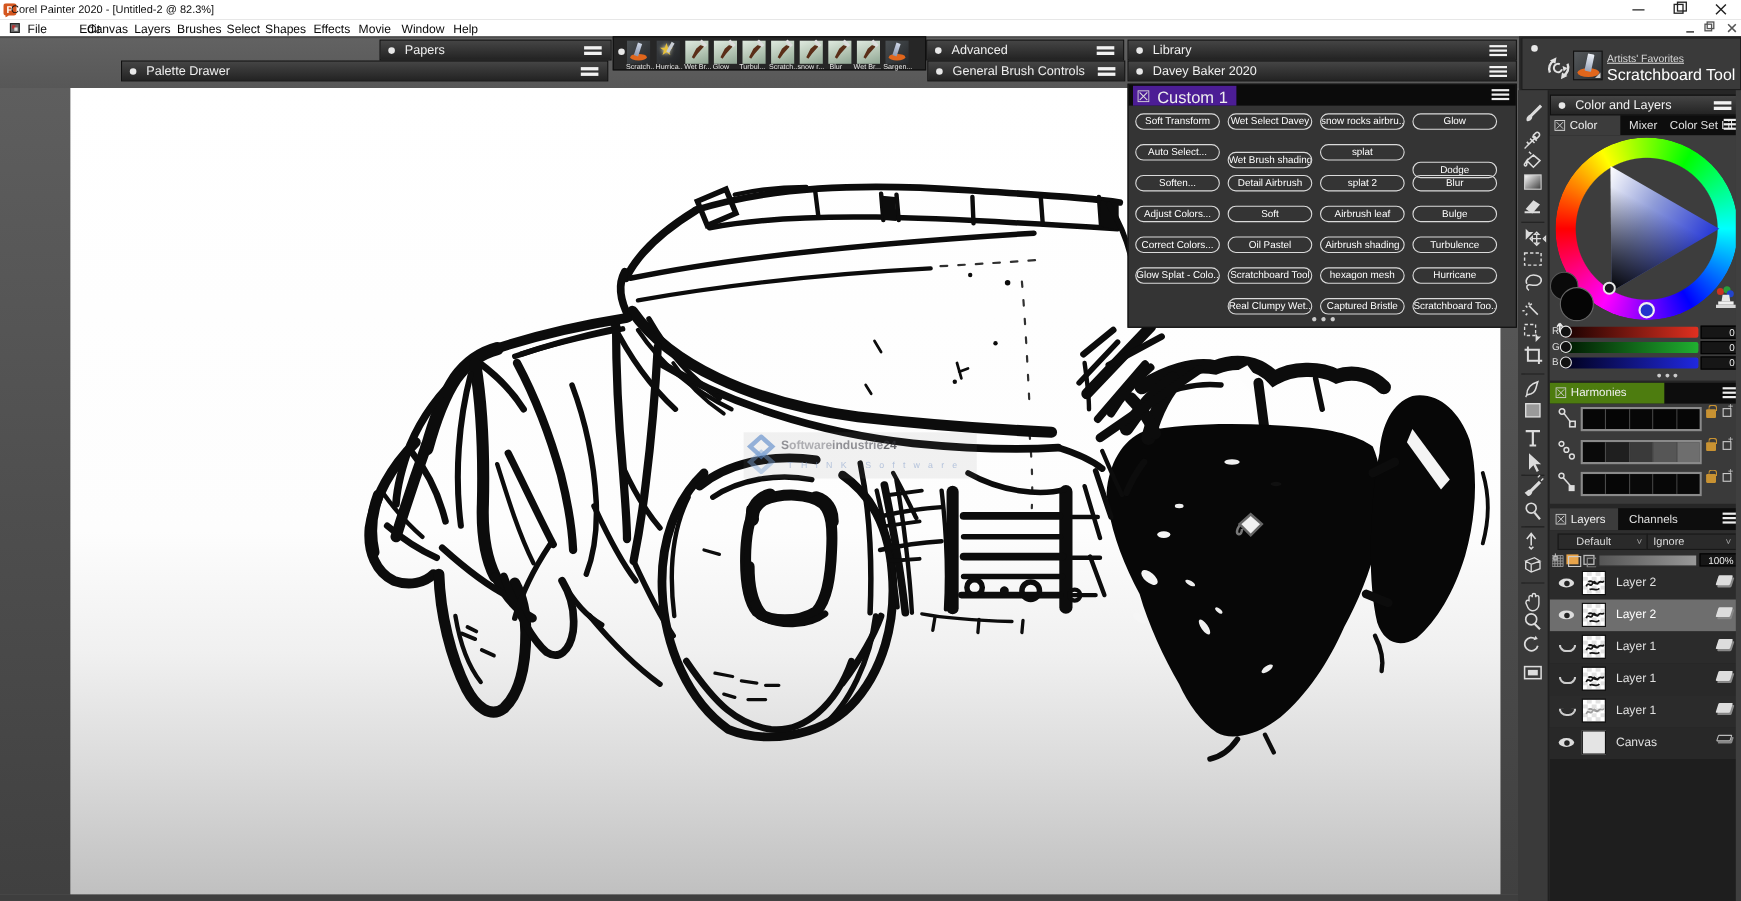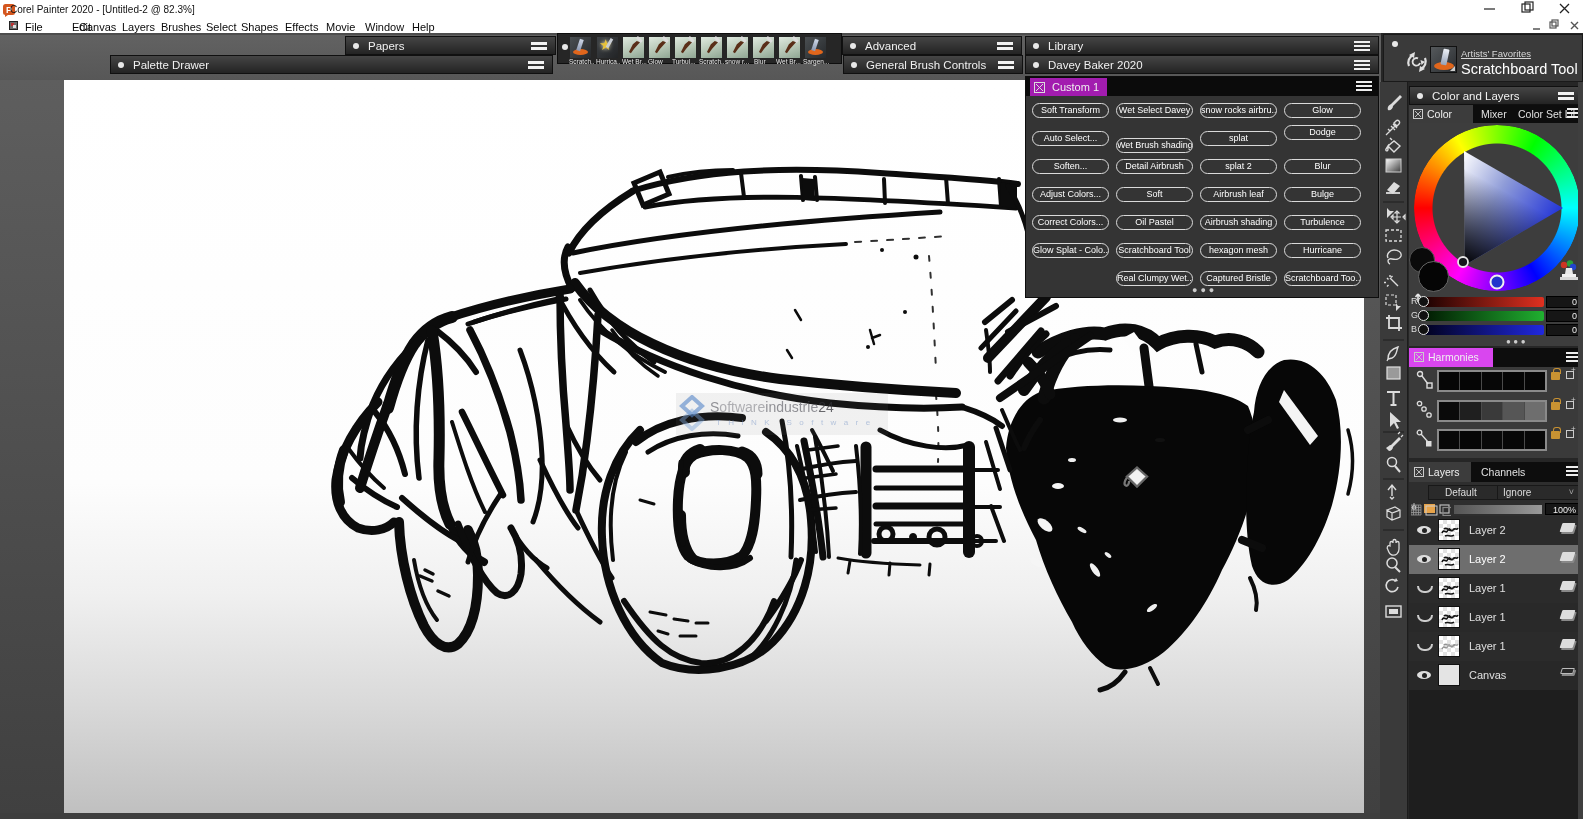--- a/index.html
+++ b/index.html
@@ -29,21 +29,21 @@
 .pbar .ttl { position:absolute; left:22px; top:3px; }
 .pbar .ham { position:absolute; right:8px; top:5px; width:16px; }
 .ham i { display:block; height:2.5px; background:#f2f2f2; margin-bottom:2.5px; }
 
 
 #brushstrip { left:557px; top:33px; width:285px; height:31px; background:#262626; border:1px solid #0e0e0e; }
 
 
 #davey { left:1025px; top:76px; width:354px; height:222px; background:#343434; border:1px solid #0d0d0d; }
 #daveytabs { position:absolute; left:0; top:0; width:100%; height:19px; background:#0b0b0b; }
-#daveytab { position:absolute; left:4px; top:1px; height:18px; padding:3px 8px 0 22px; background:#a21caf; color:#eee; font-size:11px; }
+#daveytab { position:absolute; left:4px; top:1px; height:18px; padding:3px 8px 0 22px; background:#4c1d95; color:#eee; font-size:15px; }
 .btn { position:absolute; width:77px; height:15px; border:1px solid #dadada; border-radius:8px; color:#fff; font-size:9px; text-align:center; line-height:13px; background:transparent; overflow:hidden; white-space:nowrap; }
 
 
 #dock { left:1381px; top:33px; width:202px; height:786px; background:#262626; }
 #toolstrip { left:1380px; top:82px; width:28px; height:737px; background:#3a3a3a; border-right:1px solid #1c1c1c; }
 
 #afav { left:1383px; top:34px; width:200px; height:48px; background:#3a3a3a; border:1px solid #1a1a1a; }
 #rpanels { left:1408px; top:82px; width:175px; height:737px; background:#262626; }
 #wheelring { position:absolute; left:6px; top:43px; width:166px; height:166px; border-radius:50%;
   background:conic-gradient(from 270deg, #f00 0deg, #ff0 60deg, #0f0 120deg, #0ff 180deg, #00f 240deg, #f0f 300deg, #f00 360deg);
@@ -294,21 +294,21 @@
   <path d="M1002,410 C1008,424 1014,438 1020,450" stroke-width="4"></path>
   <path d="M1348,430 C1354,450 1354,472 1348,494" stroke-width="3.5"></path>
   <path d="M1250,578 C1256,590 1258,600 1256,610" stroke-width="4"></path>
 </svg>
 
 <div style="position:absolute;left:612px;top:313px;width:212px;height:42px;background:rgba(125,125,125,0.10);">
   <svg style="position:absolute;left:2px;top:2px;" width="30" height="36" viewBox="0 0 30 36">
     <path d="M14,2 L24,11 L14,20 L4,11 Z" fill="none" stroke="#5585c8" stroke-width="4" opacity="0.6"></path>
     <path d="M14,16 L24,25 L14,34 L4,25 Z" fill="none" stroke="#7da5d8" stroke-width="4" opacity="0.45"></path>
   </svg>
-  <div style="position:absolute;left:34px;top:6px;font-size:14px;font-weight:normal;color:rgba(80,80,88,0.60);letter-spacing:0px;">S<span style="color:rgba(100,100,108,0.48)">oftware</span>industrie<span style="color:rgba(50,50,56,0.72)">24</span></div>
+  <div style="position:absolute;left:34px;top:6px;font-size:11px;font-weight:bold;color:rgba(80,80,88,0.60);letter-spacing:0px;">S<span style="color:rgba(100,100,108,0.48)">oftware</span>industrie<span style="color:rgba(50,50,56,0.72)">24</span></div>
   <div style="position:absolute;left:40px;top:25px;font-size:8px;color:rgba(120,150,200,0.5);letter-spacing:2.6px;white-space:nowrap;">T H I N K&nbsp;&nbsp;&nbsp;S o f t w a r e</div>
 </div>
 
 <svg style="position:absolute;left:1056px;top:383px;" width="34" height="36" viewBox="0 0 30 32">
   <path d="M6,12 L15,4 L24,12 L15,21 Z" fill="#e0e0e0" stroke="#666" stroke-width="2"></path>
   <path d="M8,12 L15,6 L22,12 L15,19 Z" fill="#f2f2f2" stroke="none"></path>
   <path d="M6,13 c-2,3 -3,6 -1,7 c2,1 3,-2 3,-4" fill="none" stroke="#777" stroke-width="2"></path>
 </svg>
 </div>
 
@@ -399,21 +399,21 @@
       <i style="display:block;height:2px;background:#eee;margin-bottom:2px;"></i>
       <i style="display:block;height:2px;background:#eee;"></i>
     </div>
   <div class="btn" style="left:6px;top:26px;">Soft Transform</div>
   <div class="btn" style="left:90px;top:26px;">Wet Select Davey</div>
   <div class="btn" style="left:174px;top:26px;">snow rocks airbru...</div>
   <div class="btn" style="left:258px;top:26px;">Glow</div>
   <div class="btn" style="left:6px;top:54px;">Auto Select...</div>
   <div class="btn" style="left:90px;top:61px;">Wet Brush shading</div>
   <div class="btn" style="left:174px;top:54px;">splat</div>
-  <div class="btn" style="left:258px;top:48px;">Dodge</div>
+  <div class="btn" style="left:258px;top:70px;">Dodge</div>
   <div class="btn" style="left:6px;top:82px;">Soften...</div>
   <div class="btn" style="left:90px;top:82px;">Detail Airbrush</div>
   <div class="btn" style="left:174px;top:82px;">splat 2</div>
   <div class="btn" style="left:258px;top:82px;">Blur</div>
   <div class="btn" style="left:6px;top:110px;">Adjust Colors...</div>
   <div class="btn" style="left:90px;top:110px;">Soft</div>
   <div class="btn" style="left:174px;top:110px;">Airbrush leaf</div>
   <div class="btn" style="left:258px;top:110px;">Bulge</div>
   <div class="btn" style="left:6px;top:138px;">Correct Colors...</div>
   <div class="btn" style="left:90px;top:138px;">Oil Pastel</div>
@@ -593,21 +593,21 @@
     </div>
   <div class="srow" style="top:242px;">
       <span class="slab">B</span>
       <span class="strack" style="background:linear-gradient(90deg,#000018,#2028e0);"></span>
       <span class="sknob"></span>
       <span class="sval">0</span>
     </div>
   <div style="position:absolute;left:98px;top:255px;color:#ccc;font-size:8px;letter-spacing:2.5px;">●●●</div>
 
   <div style="position:absolute;left:1px;top:266px;width:174px;height:19px;background:#0d0d0d;">
-    <div style="position:absolute;left:0;top:0;width:84px;height:19px;background:#d946ef;color:#f0f0f0;font-size:10.5px;padding:3px 0 0 19px;">Harmonies</div>
+    <div style="position:absolute;left:0;top:0;width:104px;height:19px;background:#4d7c0f;color:#f0f0f0;font-size:10.5px;padding:3px 0 0 19px;">Harmonies</div>
     <svg style="position:absolute;left:5px;top:4px;" width="10" height="10" viewBox="0 0 10 10">
         <rect x="0.5" y="0.5" width="9" height="9" fill="none" stroke="#ccc"></rect>
         <path d="M2,2 l6,6 M8,2 l-6,6" stroke="#ccc" stroke-width="0.9"></path>
       </svg>
     <div class="abs" style="right:3px;top:4px;width:14px;">
         <i style="display:block;height:2px;background:#eee;margin-bottom:2px;"></i>
         <i style="display:block;height:2px;background:#eee;margin-bottom:2px;"></i>
         <i style="display:block;height:2px;background:#eee;"></i>
       </div>
   </div>
@@ -668,21 +668,21 @@
         <path d="M2,2 l6,6 M8,2 l-6,6" stroke="#ccc" stroke-width="0.9"></path>
       </svg>
     <div style="position:absolute;left:64px;top:4px;color:#e0e0e0;font-size:10.5px;padding-left:8px;">Channels</div>
     <div class="abs" style="right:3px;top:4px;width:14px;">
         <i style="display:block;height:2px;background:#eee;margin-bottom:2px;"></i>
         <i style="display:block;height:2px;background:#eee;margin-bottom:2px;"></i>
         <i style="display:block;height:2px;background:#eee;"></i>
       </div>
   </div>
   <div style="position:absolute;left:1px;top:400px;width:174px;height:34px;background:#2e2e2e;"></div>
-  <div class="dd" style="left:20px;top:403px;width:82px;padding-left:16px;">Default</div>
+  <div class="dd" style="left:8px;top:403px;width:82px;padding-left:16px;">Default</div>
   <div class="dd" style="left:89px;top:403px;width:82px;">Ignore</div>
   <svg style="position:absolute;left:3px;top:421px;" width="40" height="13" viewBox="0 0 40 13">
     <rect x="0" y="2" width="10" height="10" fill="#3a3a3a"></rect>
     <path d="M0,2 h10 v10 h-10 z M0,4.5 h10 M0,7 h10 M0,9.5 h10 M2.5,2 v10 M5,2 v10 M7.5,2 v10" stroke="#999" stroke-width="0.8" fill="none"></path>
     <path d="M3,0 v3 m-1.5,0 h3 v3 h-3 z" stroke="#bbb" stroke-width="1" fill="none"></path>
     <rect x="13" y="1" width="11" height="9" fill="#e8a44a"></rect>
       <rect x="15" y="3" width="11" height="9" fill="none" stroke="#ccc" stroke-width="1"></rect>
     <rect x="29" y="2" width="9" height="8" fill="none" stroke="#bbb" stroke-width="1.2"></rect>
       <rect x="32" y="4.5" width="9" height="8" fill="none" stroke="#888" stroke-width="1.2"></rect>
   </svg>

